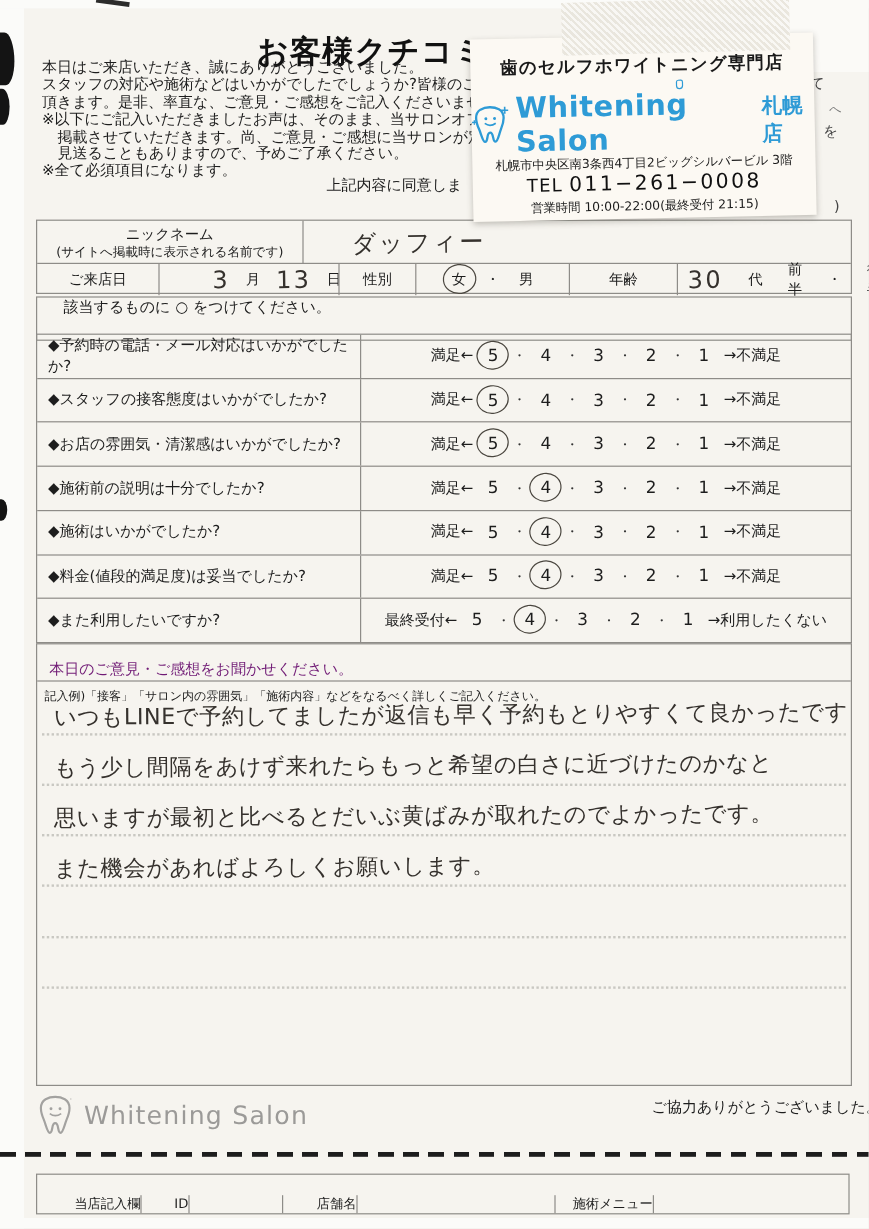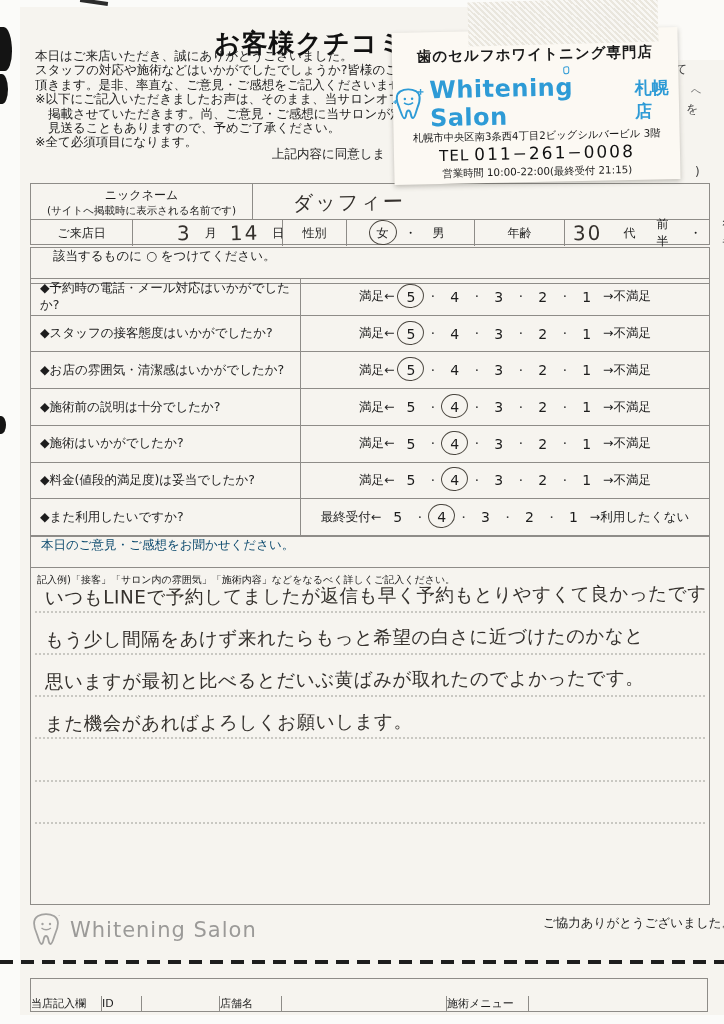--- a/index.html
+++ b/index.html
@@ -51,36 +51,36 @@
   .rrow:first-child{border-top:none;}
   .rq{width:270px;border-right:1.4px solid #8e8c88;display:flex;align-items:center;
     padding-left:9px;font-size:12.5px;color:#1d1d1d;}
   .rans{flex:1;display:flex;align-items:center;justify-content:center;gap:10px;font-size:12.5px;color:#1d1d1d;}
   .rans .num{font-size:14px;position:relative;display:inline-block;padding:0 2px;}
   .rans .num.sel::after{content:"";position:absolute;left:-7px;right:-7px;top:-5px;bottom:-3px;
     border:1.7px solid #4a463f;border-radius:50%;transform:rotate(-8deg);}
   .rans .dot{font-size:11px;color:#333;}
 
   .comments{position:absolute;left:30px;top:536px;width:680px;height:369px;border:1.4px solid #8e8c88;}
-  .chead{height:31px;border-bottom:1.4px solid #8e8c88;display:flex;align-items:flex-start;
-    padding-left:10px;font-size:12.5px;color:#0c4a6e;}
+  .chead{height:31px;border-bottom:1.4px solid #8e8c88;display:flex;align-items:flex-end;
+    padding-left:10px;font-size:12.5px;color:#701a75;}
   .chint{padding:5px 0 0 6px;font-size:10px;color:#1d1d1d;}
   .crows{position:absolute;left:4px;right:4px;top:49px;}
   .crow{display:flex;align-items:flex-end;border-bottom:2px dotted #c9c8c2;padding:0 8px 1px 10px;}
   .crow .hw{font-size:18.5px;letter-spacing:0.5px;white-space:nowrap;transform:rotate(-0.4deg);transform-origin:left bottom;}
 
   .footer-logo{position:absolute;left:30px;top:912px;display:flex;align-items:center;gap:6px;}
   .footer-logo .brand{font-size:21px;color:#9b9a98;letter-spacing:1px;}
   .thanks{position:absolute;left:543px;top:915px;font-size:12.5px;color:#1d1d1d;white-space:nowrap;}
   .cutline{position:absolute;left:0;top:960px;width:724px;height:4px;
     background:repeating-linear-gradient(90deg,#1d1d1d 0 13px,transparent 13px 21px);}
 
   .office{position:absolute;left:30px;top:978px;width:678px;height:34px;border:1.4px solid #8e8c88;}
-  .ocell{position:absolute;top:17px;bottom:0;display:flex;align-items:center;justify-content:flex-start;
-    border-left:1.4px solid #8e8c88;font-size:11px;color:#1d1d1d;}
+  .ocell{position:absolute;top:17px;bottom:0;display:flex;align-items:center;justify-content:flex-end;
+    border-left:1.4px solid #8e8c88;font-size:11px;color:#1d1d1d;margin-left:16px;}
   .ocell.first{border-left:none;}
 
   .white-corner{position:absolute;left:632px;top:0;width:92px;height:60px;background:#fbfaf7;}
   .card{position:absolute;left:393px;top:30px;width:286px;height:152px;background:#fcf9f3;
     box-shadow:0 2px 5px rgba(60,55,45,0.30);transform:rotate(-1.2deg);z-index:5;}
   .card .tagline{position:absolute;left:0;right:0;top:15px;text-align:center;font-size:14.5px;
     font-weight:bold;letter-spacing:1px;color:#1a1a1a;}
   .logo-row{position:absolute;left:0;right:0;top:44px;display:flex;align-items:center;justify-content:center;gap:4px;}
   .brand-blue{font-size:24px;font-weight:bold;color:var(--brand,#2e9bd6);letter-spacing:0.5px;position:relative;}
   .branch{font-size:17px;font-weight:bold;color:var(--brand,#2e9bd6);margin-left:3px;}
@@ -137,21 +137,21 @@
     <div class="pcell" style="left:221px;top:0;width:457.6px;height:36px;justify-content:flex-start;padding-left:40px;">
       <span class="hw hw-big">ダッフィー</span>
     </div>
 
     <div class="pcell first" style="left:0;top:36px;width:101px;height:26px;">
       <span>ご来店日</span>
     </div>
     <div class="pcell" style="left:101px;top:36px;width:150px;height:26px;justify-content:flex-start;padding-left:44px;gap:13px;">
       <span class="hw hw-big">3</span>
       <span>月</span>
-      <span class="hw hw-big">14</span>
+      <span class="hw hw-big">13</span>
       <span>日</span>
     </div>
     <div class="pcell" style="left:251px;top:36px;width:64px;height:26px;">
       <span>性別</span>
     </div>
     <div class="pcell" style="left:315px;top:36px;width:128px;height:26px;gap:16px;">
       <span class="circle-mark"><span>女</span></span>
       <span>・</span>
       <span>男</span>
     </div>

